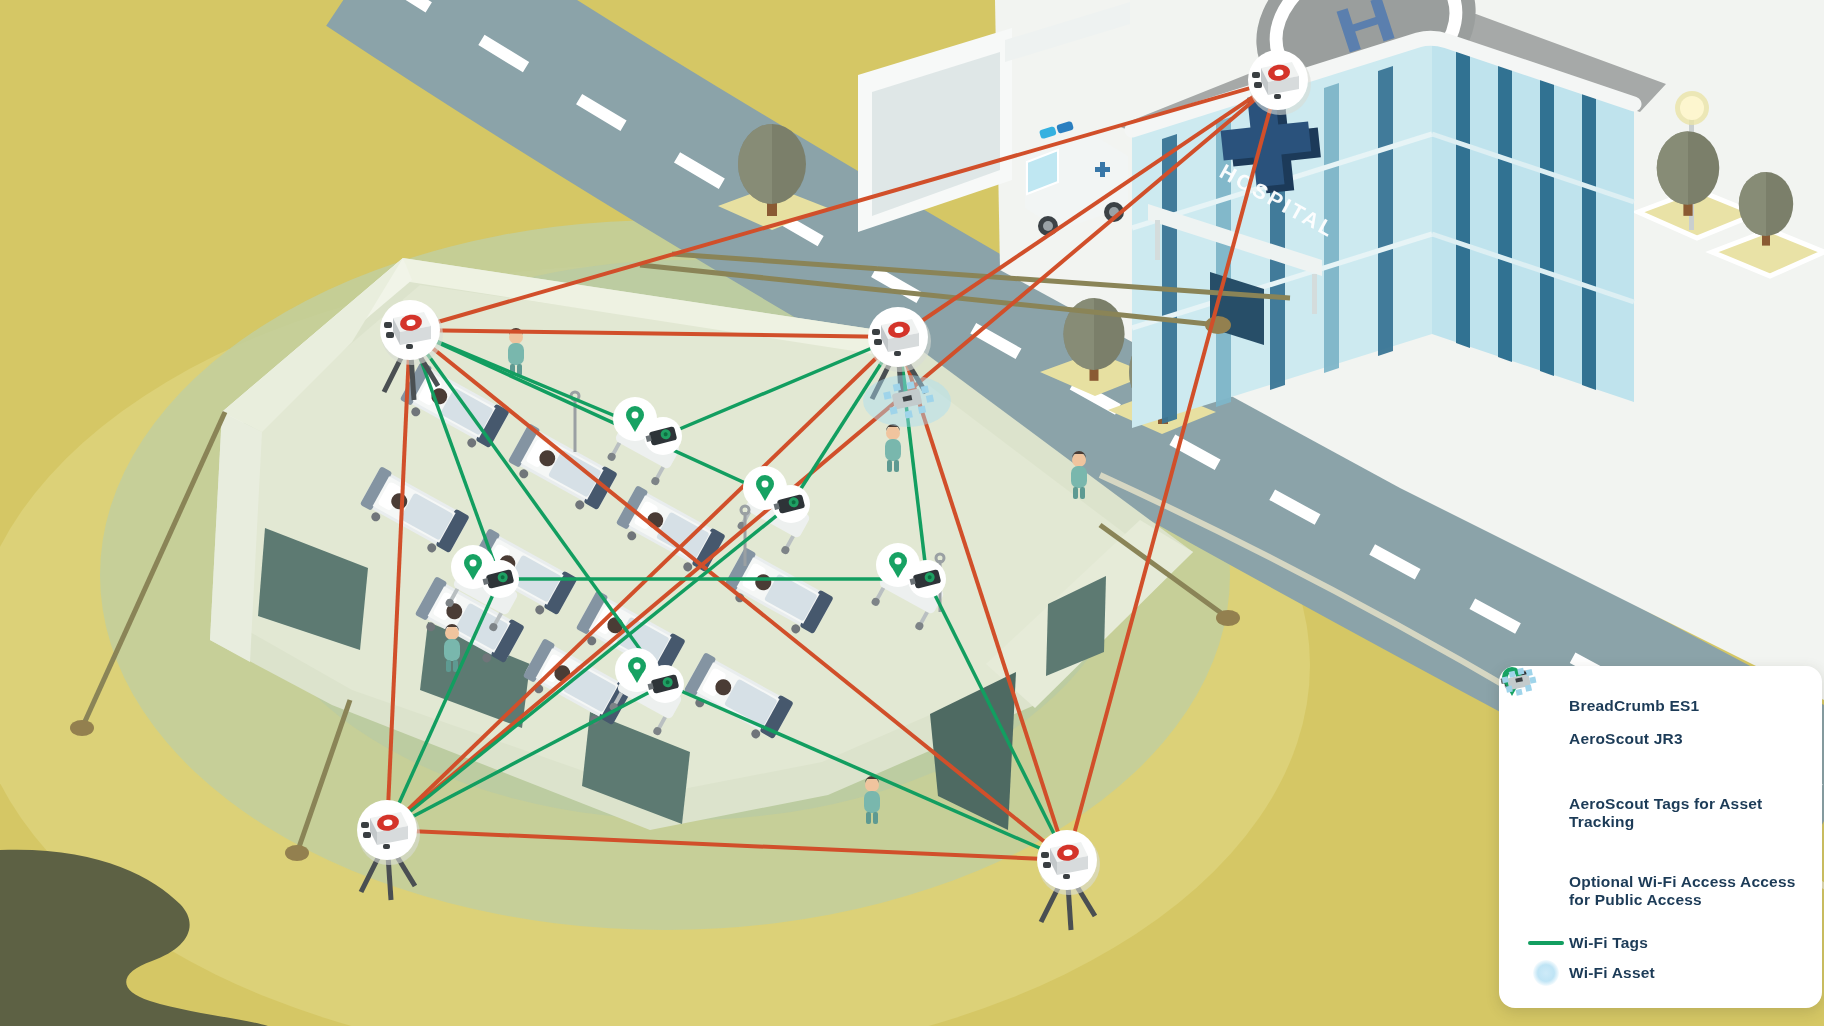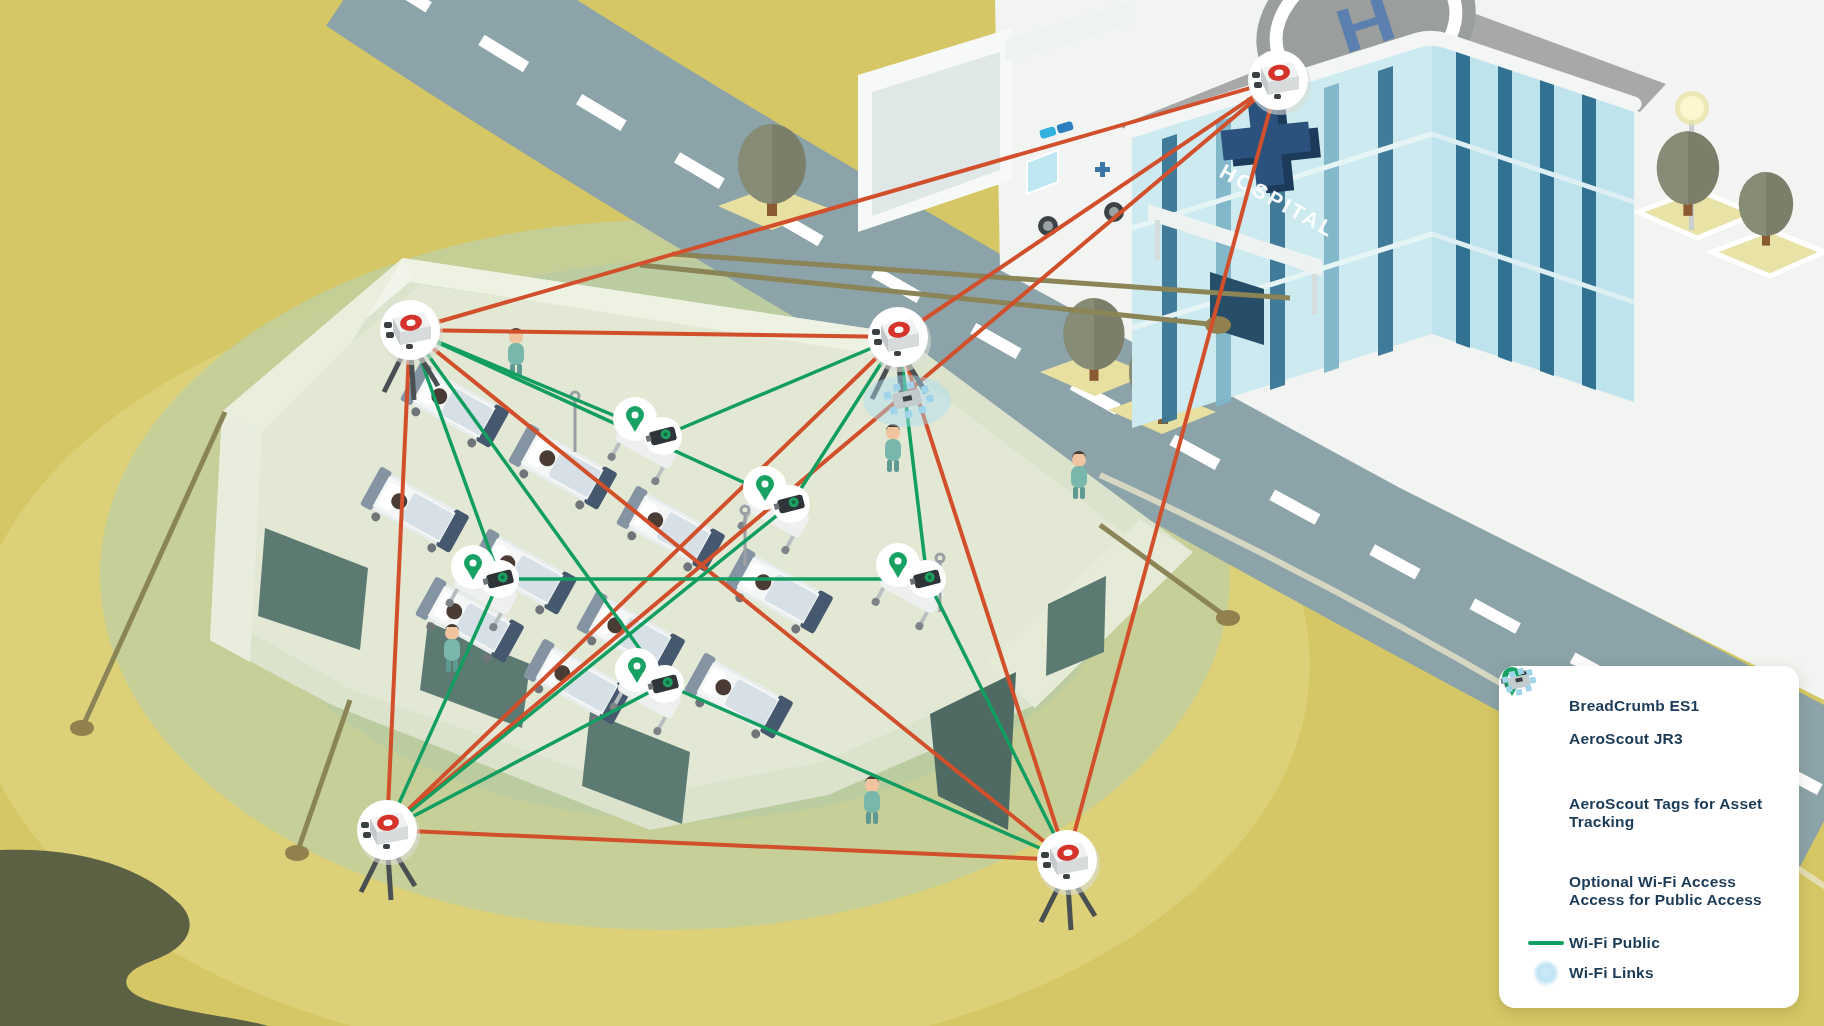--- a/index.html
+++ b/index.html
@@ -1,20 +1,20 @@
 <!DOCTYPE html>
 <html><head>
 <meta charset="utf-8">
 <style>
   html,body{margin:0;padding:0;}
   body{font-family:"Liberation Sans", sans-serif;}
   .stage{position:relative;width:1824px;height:1026px;overflow:hidden;background:#d5c765;}
   .stage svg{position:absolute;left:0;top:0;}
   
-  .legend{position:absolute;left:1499px;top:666px;width:300px;height:342px;background:#ffffff;
+  .legend{position:absolute;left:1499px;top:666px;width:323px;height:342px;background:#ffffff;
           border-radius:16px;box-shadow:0 4px 14px rgba(60,60,40,.18);box-sizing:border-box;
           padding:24px 18px 20px 24px;display:flex;flex-direction:column;}
   .legend-row{display:flex;align-items:center;}
   .legend-row .ic{width:46px;flex:0 0 46px;display:flex;align-items:center;justify-content:center;}
   .legend-row .lb{color:#1c3b57;font-size:15.5px;font-weight:700;line-height:18px;letter-spacing:.2px;}
   .h34{height:36px;} .h46{height:46px;margin-top:36px;} .sp{height:18px;} .h33{height:33px;}
   .swatch{width:36px;height:4px;border-radius:2px;}
   .glowdot{width:26px;height:26px;border-radius:50%;
      background:radial-gradient(circle,#cdeaf8 0%,#bfe4f5 45%,rgba(191,228,245,0) 75%);}
 </style>
@@ -492,22 +492,22 @@
         </g>
       </svg>
     </span>
     <span class="lb">Optional Wi-Fi Access Access for Public Access</span>
   </div>
   <div class="sp"></div>
   <div class="legend-row h33">
     <span class="ic">
           <span class="swatch" style="background: rgb(18, 158, 96);"></span>
         </span>
-    <span class="lb">Wi-Fi Public</span>
+    <span class="lb">Wi-Fi Tags</span>
   </div>
   <div class="legend-row h33">
     <span class="ic">
           <span class="glowdot"></span>
         </span>
-    <span class="lb">Wi-Fi Links</span>
+    <span class="lb">Wi-Fi Asset</span>
   </div>
 </div>
 </div>
 
 </body></html>

